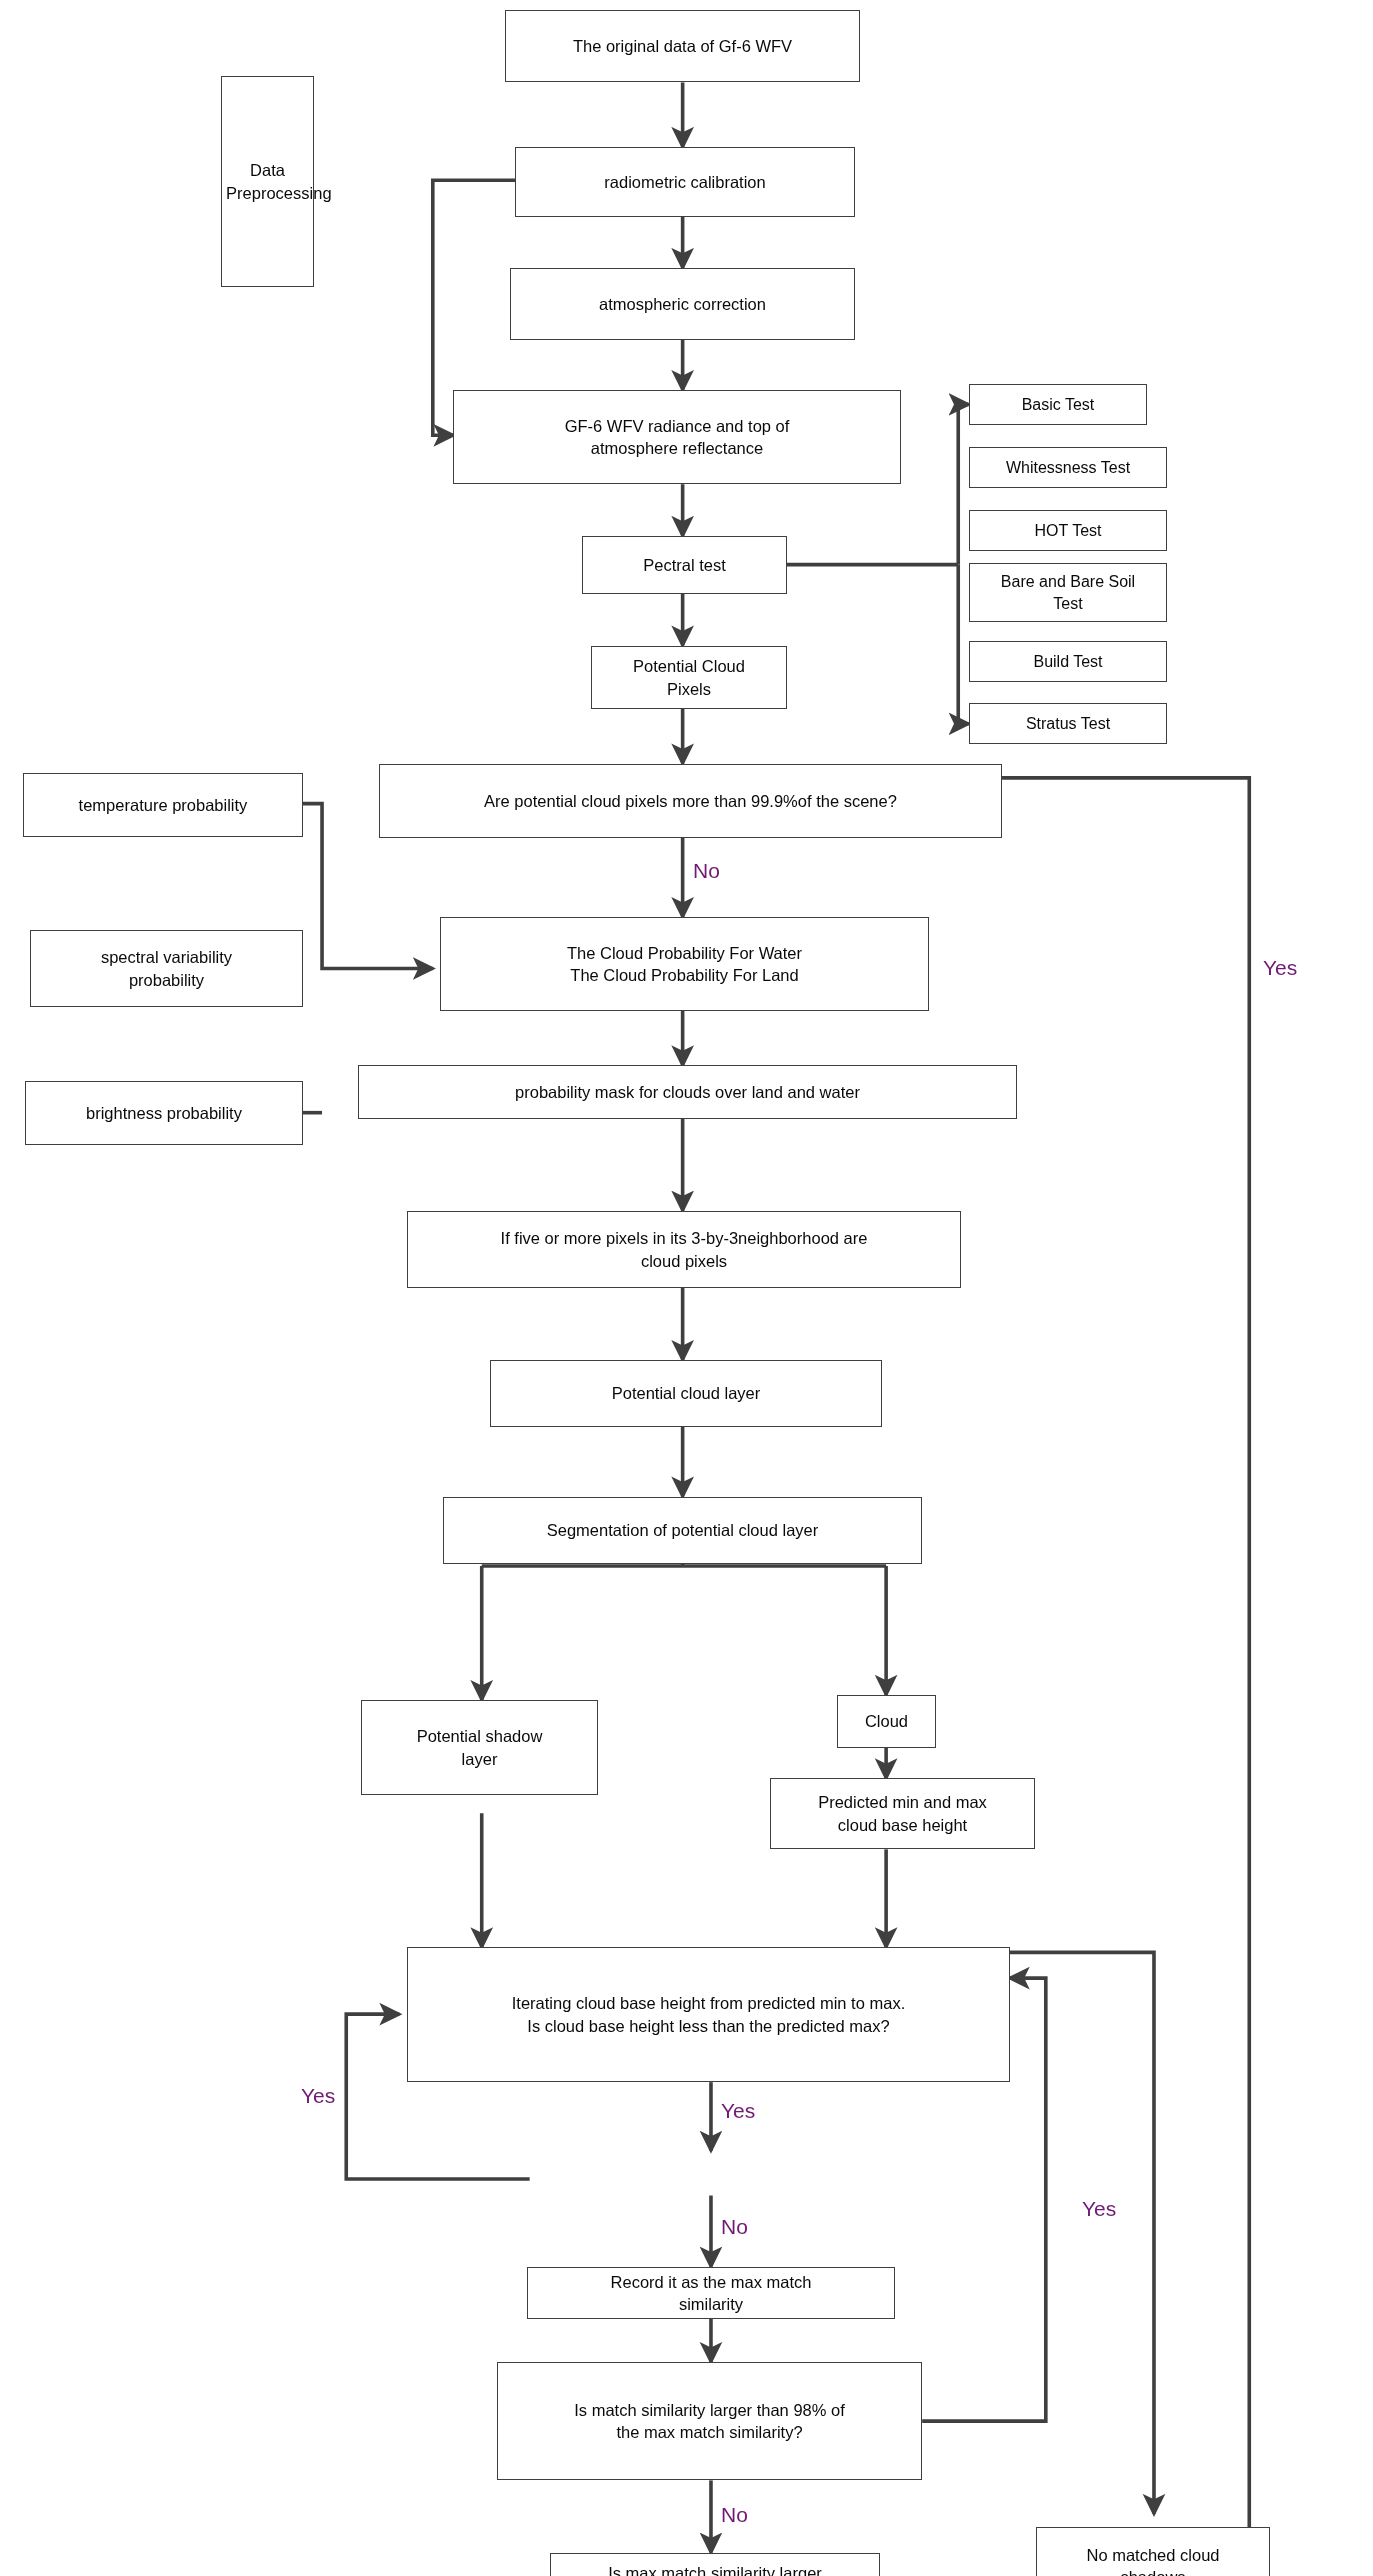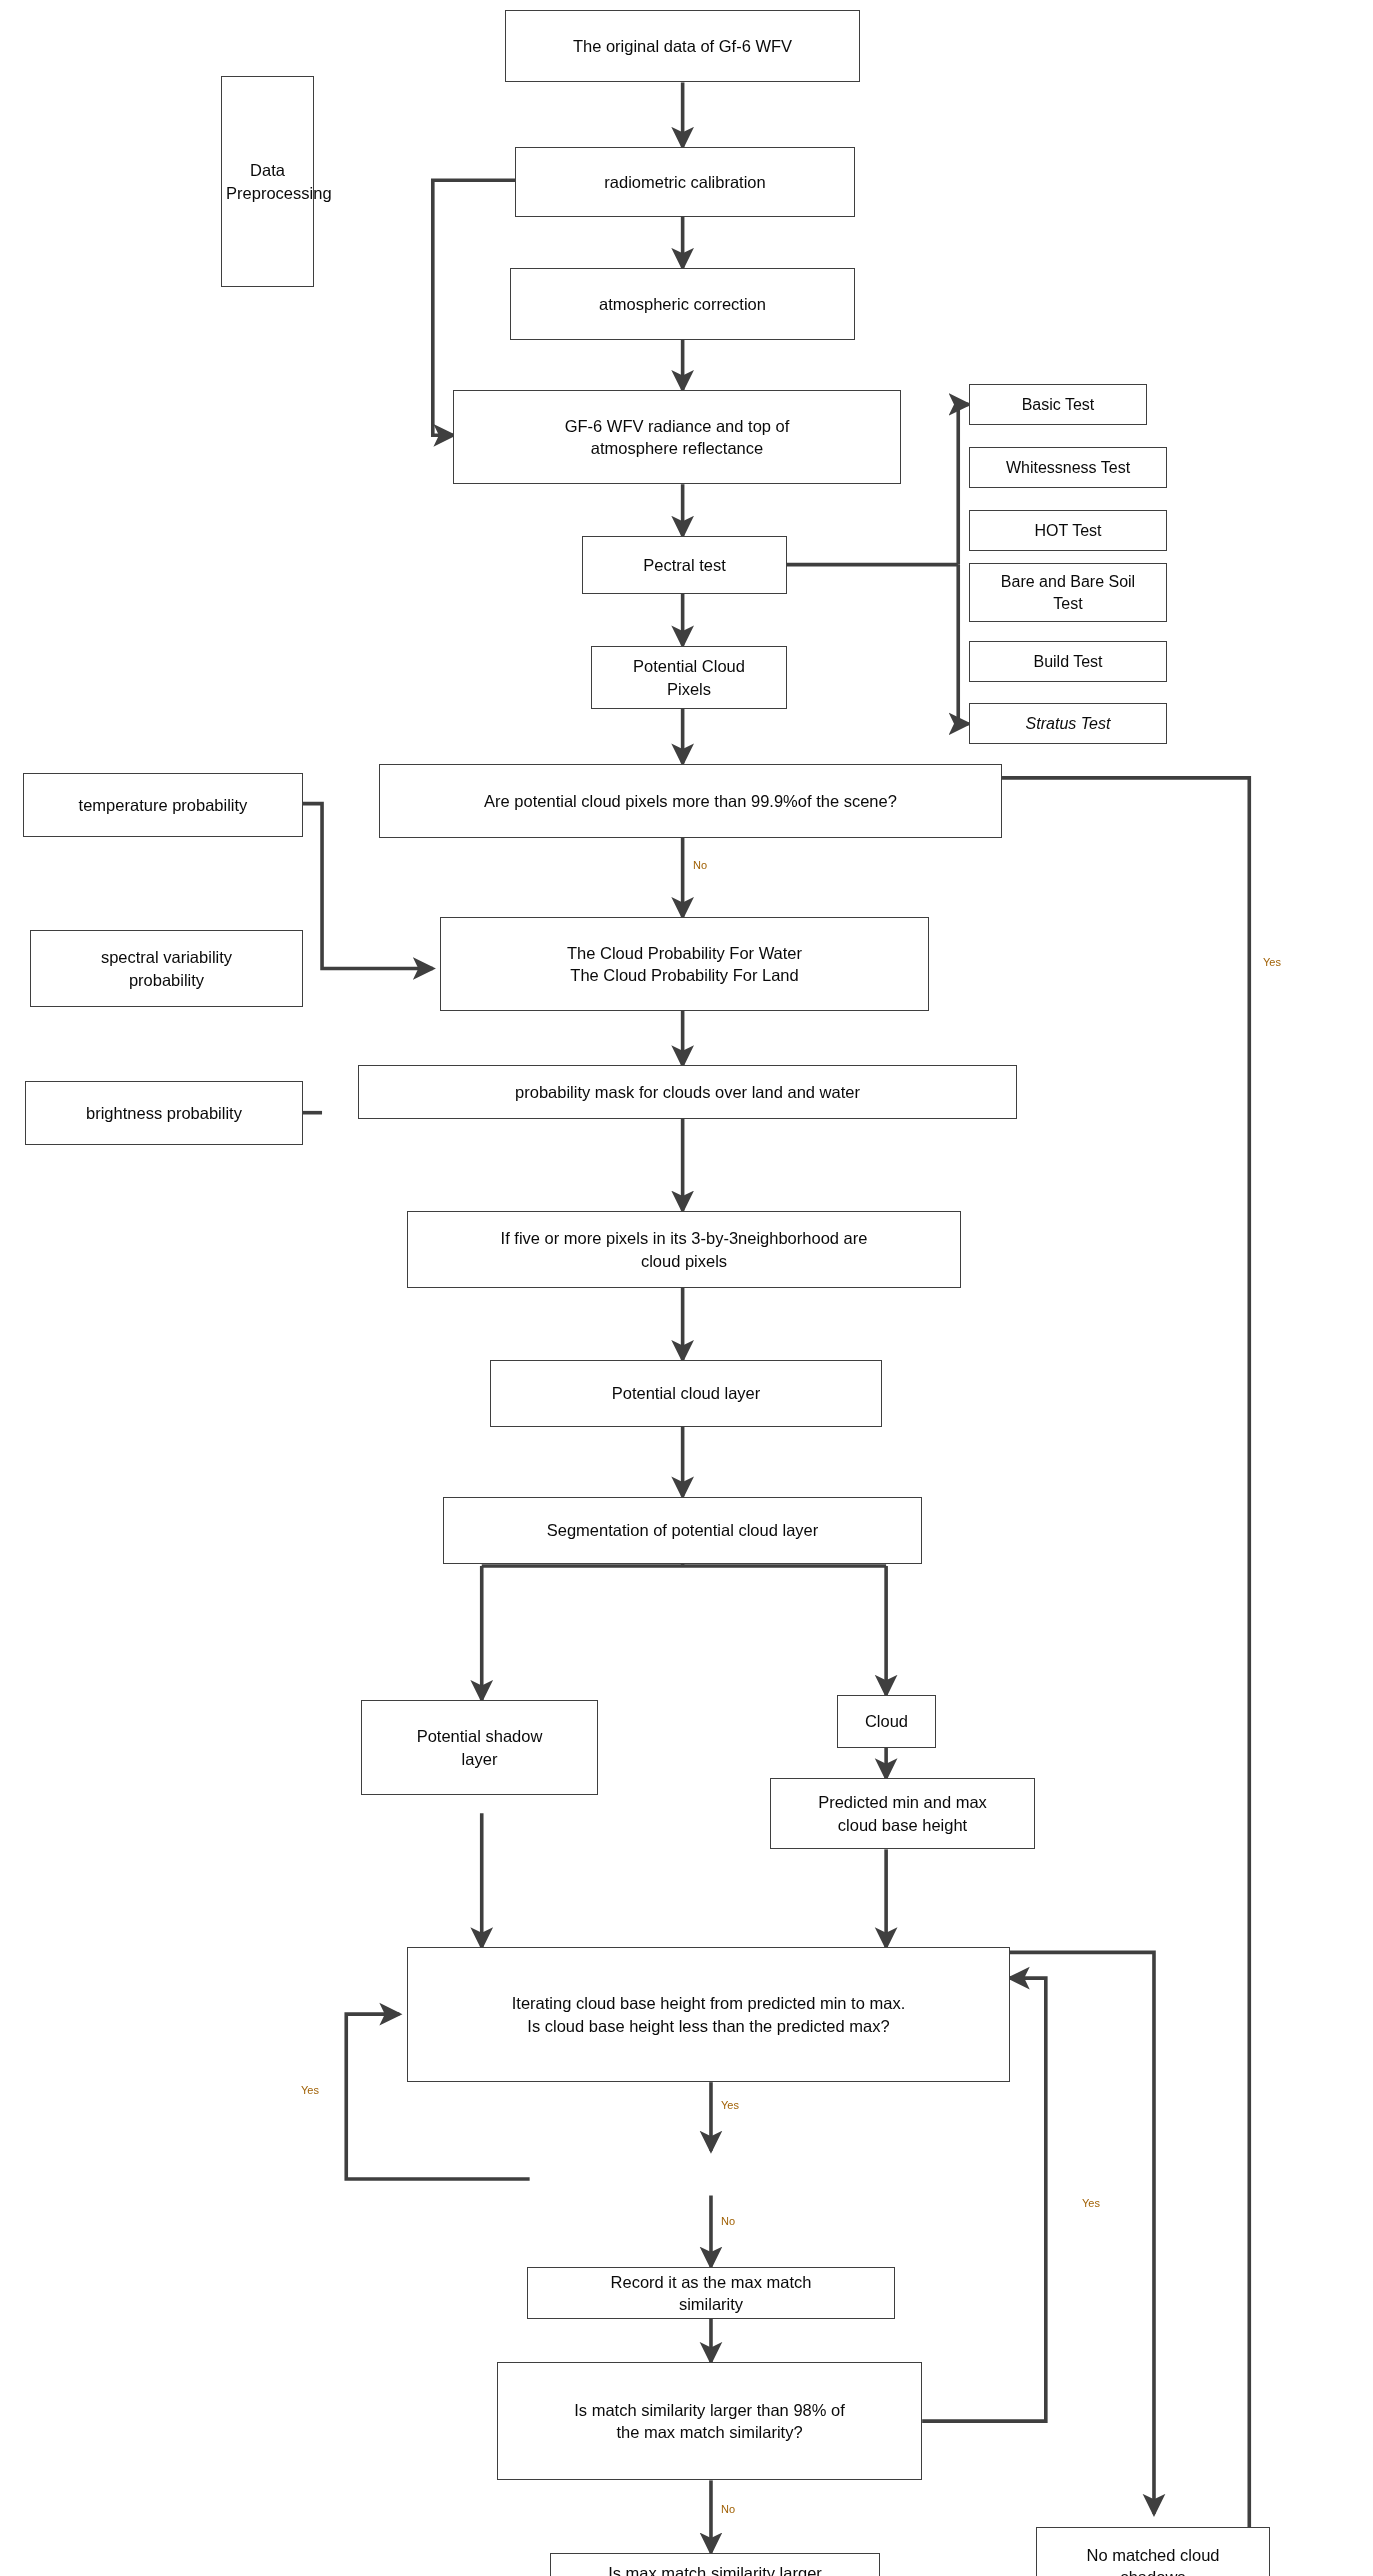--- a/index.html
+++ b/index.html
@@ -4,21 +4,21 @@
 <style>
   html,body{margin:0;padding:0;background:#ffffff;}
   body{font-family:"Liberation Sans", sans-serif;}
   #stage{position:relative;width:1373px;height:2825px;background:#fff;overflow:hidden;}
   svg#wires{position:absolute;left:0;top:0;width:1373px;height:2825px;}
   .node{position:absolute;box-sizing:border-box;background:#ffffff;
         border:1.5px solid #3f3f3f;display:flex;align-items:center;
         justify-content:flex-end;text-align:center;color:#0a0a0a;
         line-height:1.35;padding:2.1px 4.1px;}
   .node .txt{white-space:pre-line;display:block;width:100%;}
-  .edge-label{position:absolute;color:#a16207;font-size:11px;white-space:nowrap;}
+  .edge-label{position:absolute;color:#701a75;font-size:21px;white-space:nowrap;}
   .f31{font-size:16px;}
   .f32{font-size:16.5px;}
 </style>
 </head>
 <body>
 
 <div id="stage">
 
   <svg id="wires" viewBox="0 0 2665 5484" xmlns="http://www.w3.org/2000/svg">
     <defs>
@@ -130,21 +130,21 @@
   <div class="node f31" style="left:969px;top:510px;width:198px;height:41px;">
     <span class="txt">HOT Test</span>
   </div>
   <div class="node f31" style="left:969px;top:563px;width:198px;height:59px;">
     <span class="txt">Bare and Bare Soil
 Test</span>
   </div>
   <div class="node f31" style="left:969px;top:641px;width:198px;height:41px;">
     <span class="txt">Build Test</span>
   </div>
-  <div class="node f31" style="left:969px;top:703px;width:198px;height:41px;font-style:italic;">
+  <div class="node f31" style="left:969px;top:703px;width:198px;height:41px;">
     <span class="txt">Stratus Test</span>
   </div>
 
   <div class="node f32" style="left:379px;top:764px;width:623px;height:74px;">
     <span class="txt">Are potential cloud pixels more than 99.9%of the scene?</span>
   </div>
 
   <div class="node f32" style="left:23px;top:773px;width:280px;height:64px;">
     <span class="txt">temperature probability</span>
   </div>

